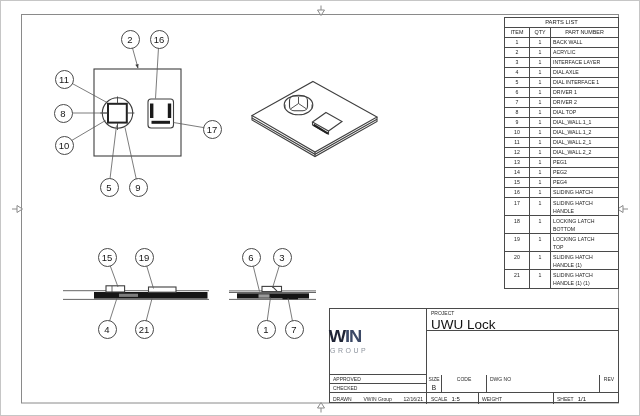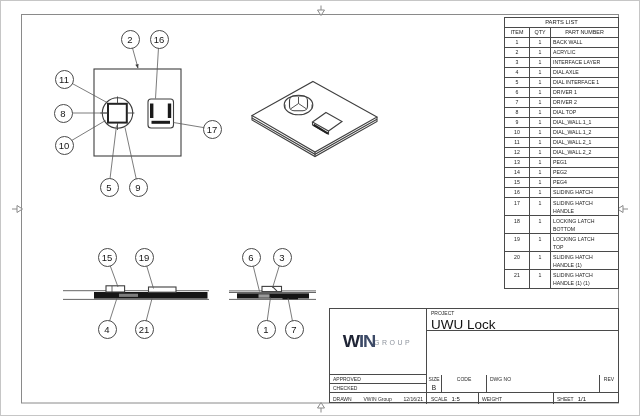--- a/index.html
+++ b/index.html
@@ -41,21 +41,21 @@
 
   
   .title-block {
     position:absolute; left:328px; top:307px; width:290px; height:95px;
     border:1px solid #4a4a4a; background:#fff;
   }
   .tb-cell { position:absolute; font-size:5px; color:#2a2a2a; }
   .tb-label { font-size:5px; color:#2a2a2a; display:block; }
   .tb-logo  { left:0; top:0; width:97px; height:66px;
               border-right:1px solid #4a4a4a; border-bottom:1px solid #4a4a4a;
-              display:flex; flex-direction:row; align-items:center; justify-content:center; }
+              display:flex; flex-direction:column; align-items:flex-start; justify-content:center; }
   .logo-word { font-size:17px; font-weight:700; letter-spacing:-1px; transform:scaleX(1.08); line-height:16px; }
   .logo-w  { color:#1f2435; }
   .logo-in { color:#3c4966; }
   .logo-sub { font-size:7px; letter-spacing:2.5px; color:#8e949e; margin-top:2px; }
   .tb-project { left:97px; top:0; width:191px; height:22px; border-bottom:1px solid #4a4a4a; padding:1px 0 0 4px; }
   .tb-title   { left:97px; top:22px; width:191px; height:44px; border-bottom:1px solid #4a4a4a; padding:1px 0 0 4px; }
   .tb-big { font-size:13.5px; color:#111; margin-top:1px; line-height:15px; }
   .tb-approved { left:0; top:66px; width:97px; height:9px;  border-right:1px solid #4a4a4a; border-bottom:1px solid #4a4a4a; padding:1px 0 0 3px; }
   .tb-checked  { left:0; top:75px; width:97px; height:9px;  border-right:1px solid #4a4a4a; border-bottom:1px solid #4a4a4a; padding:1px 0 0 3px; }
   .tb-drawn    { left:0; top:84px; width:97px; height:11px; border-right:1px solid #4a4a4a;

